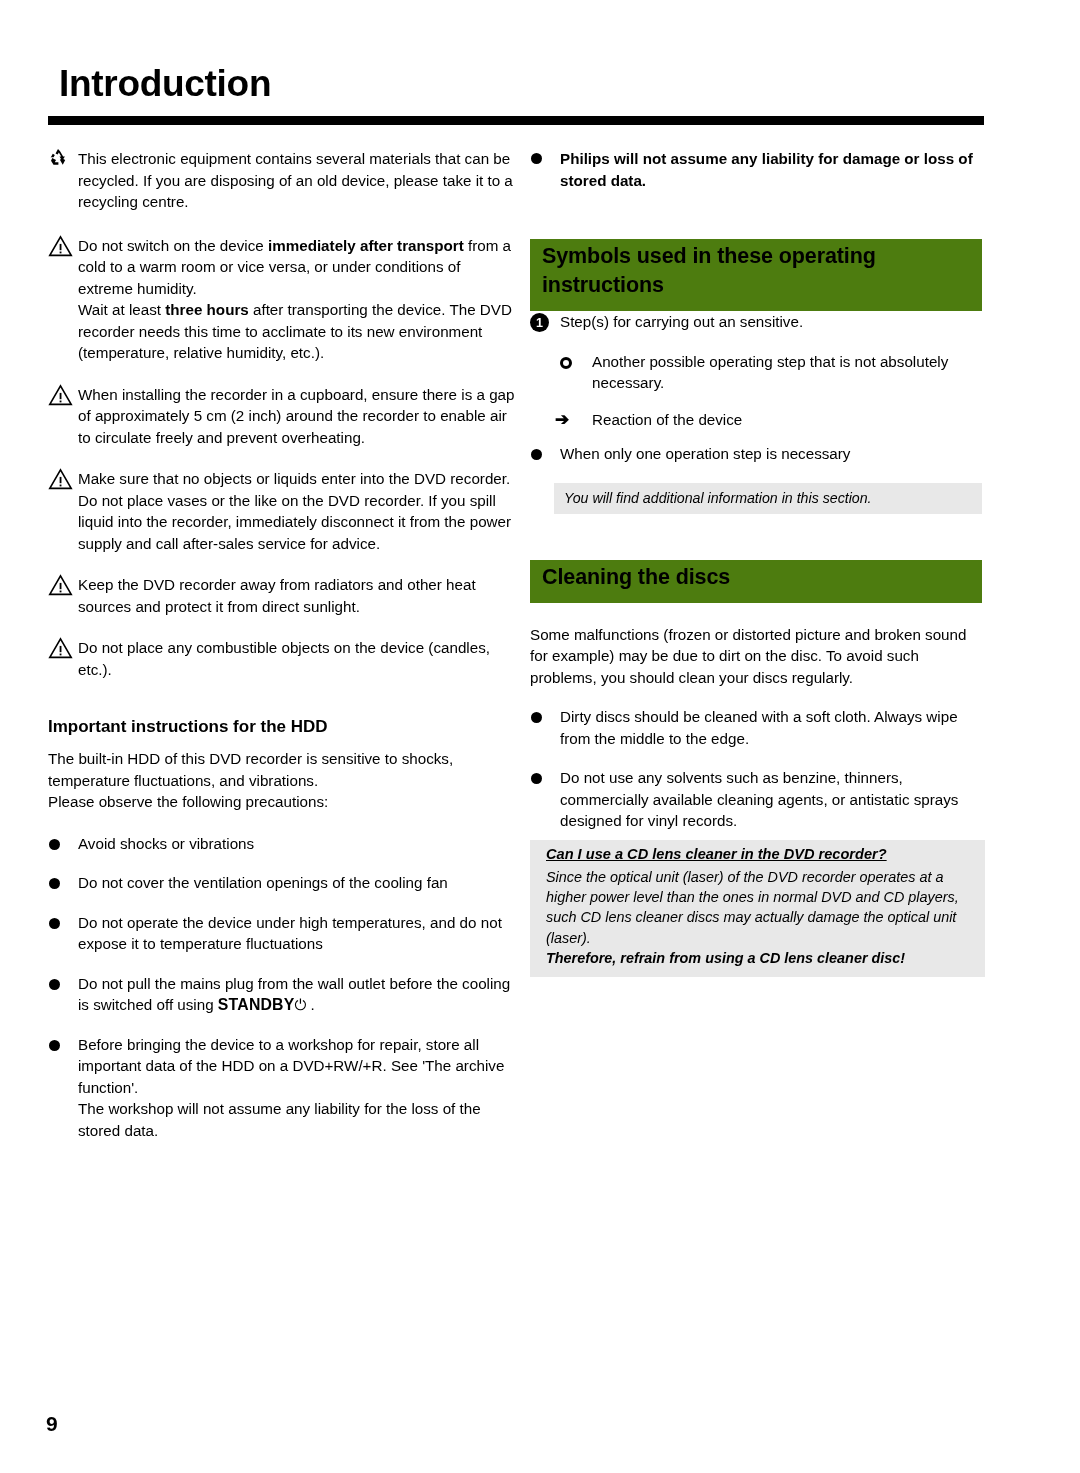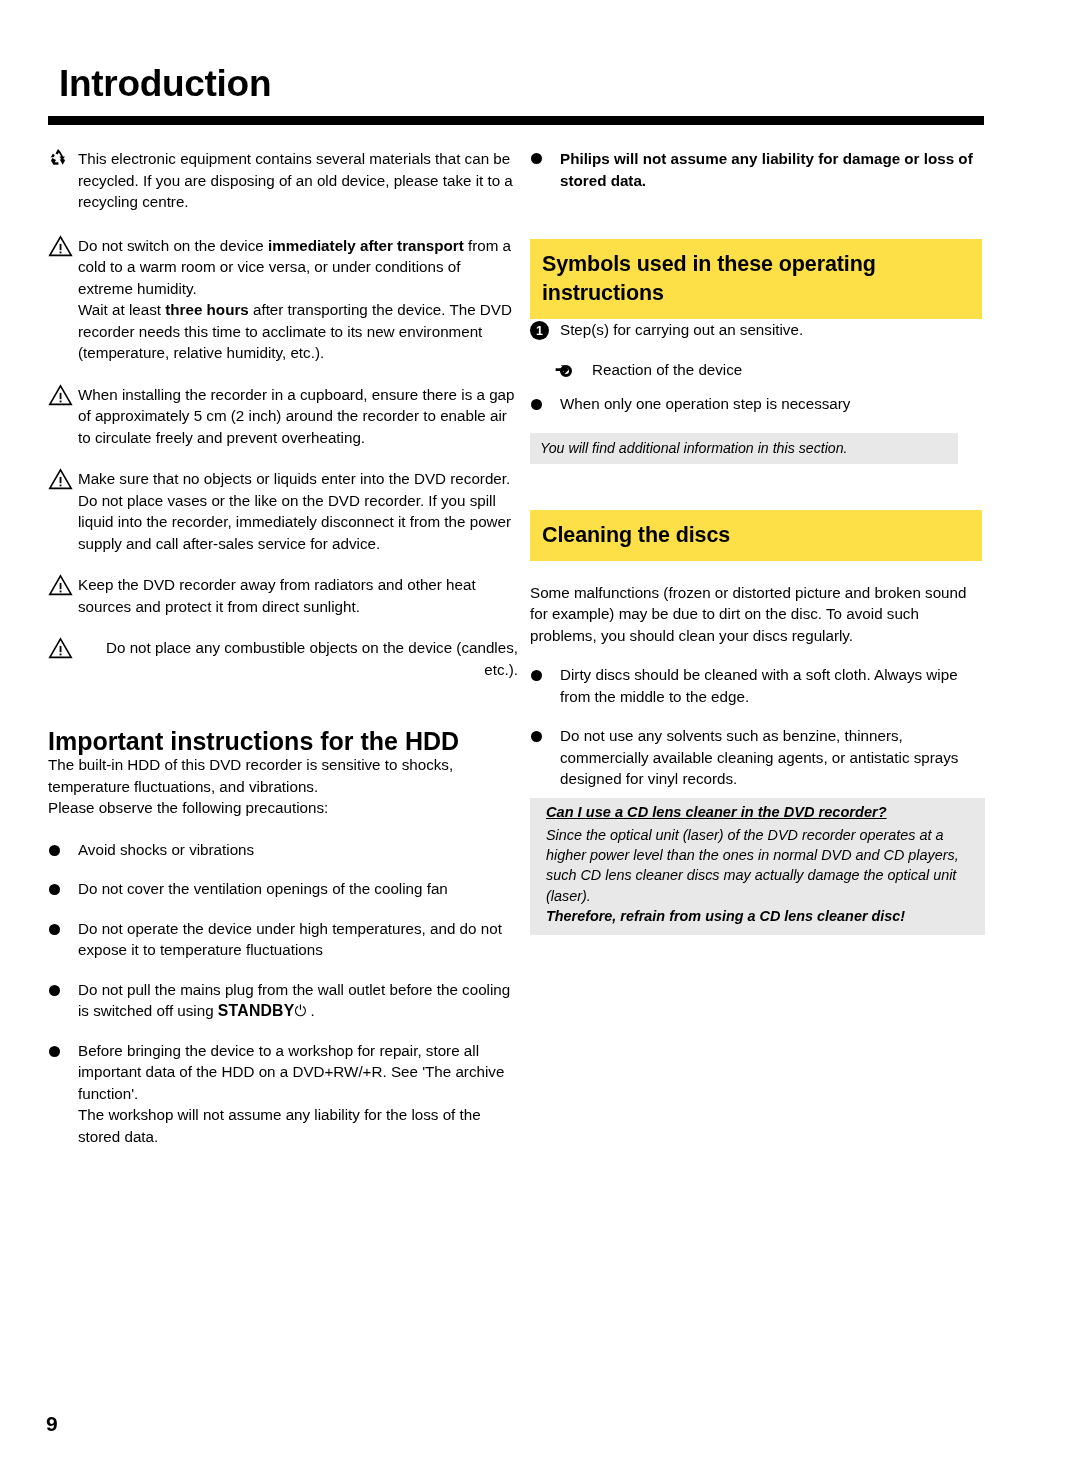--- a/index.html
+++ b/index.html
@@ -118,46 +118,48 @@
     font-weight: bold;
     display: block;
     margin-top: 1px;
   }
 
   
   .bullet-item { padding-left: 30px; margin-bottom: 18px; }
 
   
   .section-head {
-    background: #fde047;
+    background: #4d7c0f;
     font-size: 21.5px;
     font-weight: bold;
     line-height: 29px;
-    padding: 11px 0 11px 12px;
+    padding: 3px 0 11px 12px;
     letter-spacing: -0.1px;
     width: 452px;
     box-sizing: border-box;
     margin-left: 0;
   }
   .sub-head {
-    font-size: 25px;
+    font-size: 17px;
     font-weight: bold;
     line-height: 26px;
+    margin-bottom: 8px;
   }
 
   
   .note-box {
     background: #e8e8e8;
     font-style: italic;
     font-size: 14.2px;
     line-height: 20px;
     padding: 5px 10px 6px 10px;
     box-sizing: border-box;
   }
   .note-box.indented {
+    margin-left: 24px;
     width: 428px;
   }
   .qa-box {
     background: #e8e8e8;
     padding: 4px 8px 8px 16px;
     width: 455px;
     box-sizing: border-box;
   }
   .qa-q {
     font-style: italic;
@@ -259,21 +261,21 @@
       <span class="glyph">
         <svg class="tri" width="25" height="22" viewBox="0 0 26 23" aria-hidden="true">
           <path d="M13 2 L24.2 21.3 L1.8 21.3 Z" fill="none" stroke="#000" stroke-width="1.7" stroke-linejoin="miter"></path>
           <rect x="12.1" y="9.3" width="1.9" height="6.6" fill="#000"></rect>
           <rect x="12.1" y="17.3" width="1.9" height="1.9" fill="#000"></rect>
         </svg>
       </span>
       <span class="txt">Keep the DVD recorder away from radiators and other heat sources and protect it from direct sunlight.</span>
     </div>
 
-    <div class="icon-item" style="margin-bottom:22px;text-align:right;">
+    <div class="icon-item" style="margin-bottom:8px;">
       <span class="glyph">
         <svg class="tri" width="25" height="22" viewBox="0 0 26 23" aria-hidden="true">
           <path d="M13 2 L24.2 21.3 L1.8 21.3 Z" fill="none" stroke="#000" stroke-width="1.7" stroke-linejoin="miter"></path>
           <rect x="12.1" y="9.3" width="1.9" height="6.6" fill="#000"></rect>
           <rect x="12.1" y="17.3" width="1.9" height="1.9" fill="#000"></rect>
         </svg>
       </span>
       <span class="txt">Do not place any combustible objects on the device (candles, etc.).</span>
     </div>
 
@@ -346,20 +348,21 @@
       <span class="glyph">
         <span class="num-circle">1</span>
       </span>
       <span class="txt">Step(s) for carrying out an sensitive.</span>
     </div>
 
     <div class="icon-item" style="margin-bottom:15px;padding-left:62px;">
       <span class="glyph" style="left:29px;">
           <span class="bullet-ring"></span>
         </span>
+      <span class="txt">Another possible operating step that is not absolutely necessary.</span>
     </div>
 
     <div class="icon-item" style="margin-bottom:13px;padding-left:62px;">
       <span class="glyph" style="left:25px;">
         <span class="arrow-glyph">➔</span>
       </span>
       <span class="txt">Reaction of the device</span>
     </div>
 
     <div class="icon-item" style="margin-bottom:18px;">

